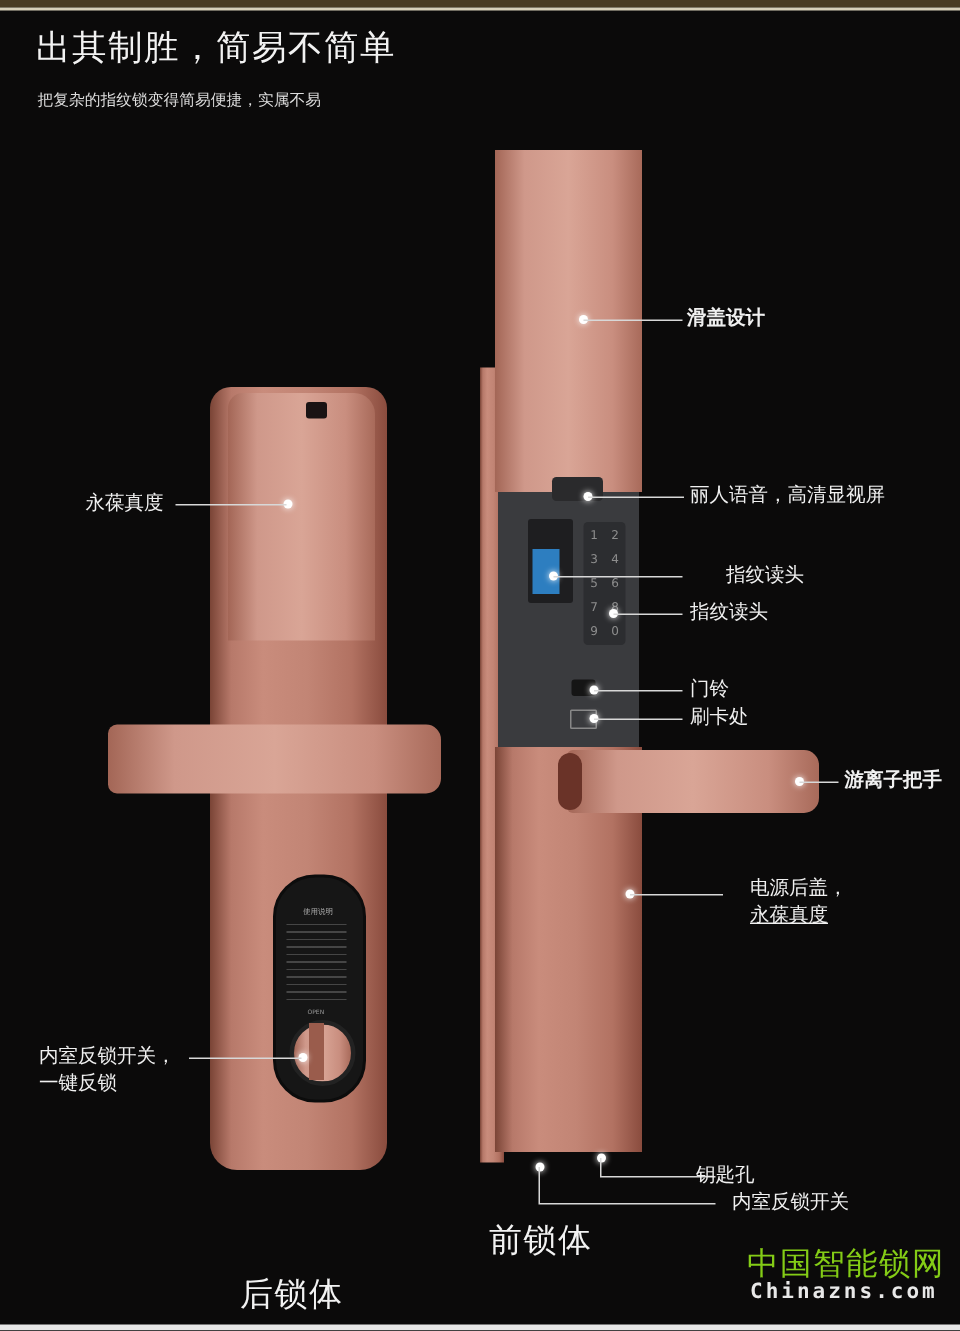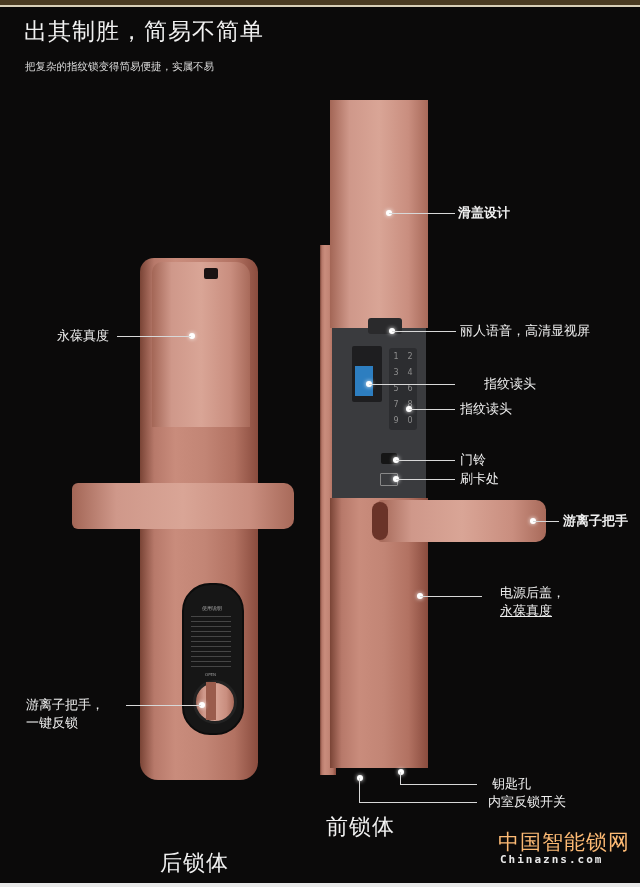--- a/index.html
+++ b/index.html
@@ -9,22 +9,22 @@
   .title{position:absolute;left:24px;top:16px;font-size:23px;letter-spacing:1px;color:#f2f2f2;}
   .subtitle{position:absolute;left:25px;top:60px;font-size:10.5px;color:#ddd;}
   .copper{background:linear-gradient(90deg,#7a4436 0%,#b7796a 12%,#c98c7c 30%,#c28575 55%,#b27262 80%,#8a4c3e 100%);}
   .copper-light{background:linear-gradient(90deg,#a36656 0%,#cf988a 20%,#d9a596 50%,#c98e7f 80%,#a86a5a 100%);}
   .part{position:absolute;}
   .label{position:absolute;font-size:13px;color:#f0f0f0;white-space:nowrap;line-height:18px;}
   .line{position:absolute;height:1px;background:#d8d8d8;}
   .vline{position:absolute;width:1px;background:#d8d8d8;}
   .dot{position:absolute;width:6px;height:6px;border-radius:50%;background:#fff;box-shadow:0 0 4px #fff;}
   .caption{position:absolute;font-size:22px;color:#f2f2f2;letter-spacing:1px;}
-  .wm1{position:absolute;left:498px;top:828px;font-size:21px;color:#fdba74;letter-spacing:1px;}
-  .wm2{position:absolute;left:500px;top:853px;font-size:11px;font-weight:bold;color:#e8e8e8;letter-spacing:2px;font-family:"DejaVu Sans Mono",monospace;}
+  .wm1{position:absolute;left:498px;top:828px;font-size:21px;color:#84cc16;letter-spacing:1px;}
+  .wm2{position:absolute;left:500px;top:853px;font-size:14px;font-weight:bold;color:#e8e8e8;letter-spacing:2px;font-family:"DejaVu Sans Mono",monospace;}
   .bottomline{position:absolute;left:0;top:883px;width:640px;height:4px;background:#e8e8e8;}
   .keypad{position:absolute;left:389px;top:348px;width:28px;height:80px;background:#2c2d30;border-radius:3px;font-size:8px;color:#8d8d8d;display:grid;grid-template-columns:1fr 1fr;text-align:center;line-height:13px;padding-top:2px;}
   .panel-text{position:absolute;font-size:4px;color:#777;line-height:5px;}
 </style>
 </head>
 <body>
 
 <div class="topbar"></div>
 <div class="topline"></div>
 
@@ -65,21 +65,21 @@
 <div class="part" style="left:380px;top:473px;width:16px;height:11px;border:1px solid #888;border-radius:1px;"></div>
 <div class="part copper-light" style="left:378px;top:500px;width:168px;height:42px;border-radius:4px 10px 10px 4px;"></div>
 <div class="part" style="left:372px;top:502px;width:16px;height:38px;background:#6a3328;border-radius:8px;"></div>
 
 <div class="dot" style="left:189px;top:333px;"></div>
 <div class="line" style="left:117px;top:336px;width:74px;"></div>
 <div class="label" style="left:57px;top:327px;">永葆真度</div>
 
 <div class="dot" style="left:199px;top:702px;"></div>
 <div class="line" style="left:126px;top:705px;width:75px;"></div>
-<div class="label" style="left:26px;top:696px;">游离子把手，</div>
+<div class="label" style="left:26px;top:696px;">内室反锁开关，</div>
 <div class="label" style="left:26px;top:714px;text-align:center;">一键反锁</div>
 
 <div class="dot" style="left:386px;top:210px;"></div>
 <div class="line" style="left:389px;top:213px;width:66px;"></div>
 <div class="label" style="left:458px;top:204px;font-weight:bold;">滑盖设计</div>
 
 <div class="dot" style="left:389px;top:328px;"></div>
 <div class="line" style="left:392px;top:331px;width:64px;"></div>
 <div class="label" style="left:460px;top:322px;text-align:center;">丽人语音，高清显视屏</div>
 
@@ -104,21 +104,21 @@
 <div class="label" style="left:563px;top:512px;font-weight:bold;">游离子把手</div>
 
 <div class="dot" style="left:417px;top:593px;"></div>
 <div class="line" style="left:420px;top:596px;width:62px;"></div>
 <div class="label" style="left:500px;top:584px;">电源后盖，</div>
 <div class="label" style="left:500px;top:602px;text-decoration:underline;">永葆真度</div>
 
 <div class="dot" style="left:398px;top:769px;"></div>
 <div class="vline" style="left:400px;top:772px;height:12px;"></div>
 <div class="line" style="left:400px;top:784px;width:77px;"></div>
-<div class="label" style="left:492px;top:775px;">钥匙孔</div>
+<div class="label" style="left:464px;top:775px;">钥匙孔</div>
 
 <div class="dot" style="left:357px;top:775px;"></div>
 <div class="vline" style="left:359px;top:778px;height:24px;"></div>
 <div class="line" style="left:359px;top:802px;width:118px;"></div>
 <div class="label" style="left:488px;top:793px;">内室反锁开关</div>
 
 <div class="caption" style="left:160px;top:848px;">后锁体</div>
 <div class="caption" style="left:326px;top:812px;">前锁体</div>
 
 <div class="wm1">中国智能锁网</div>

